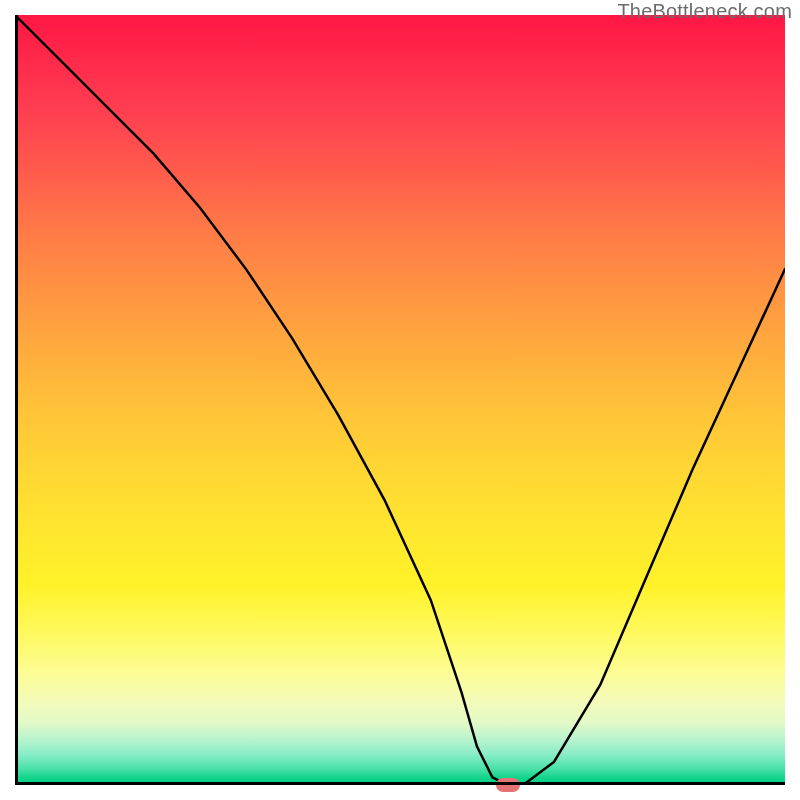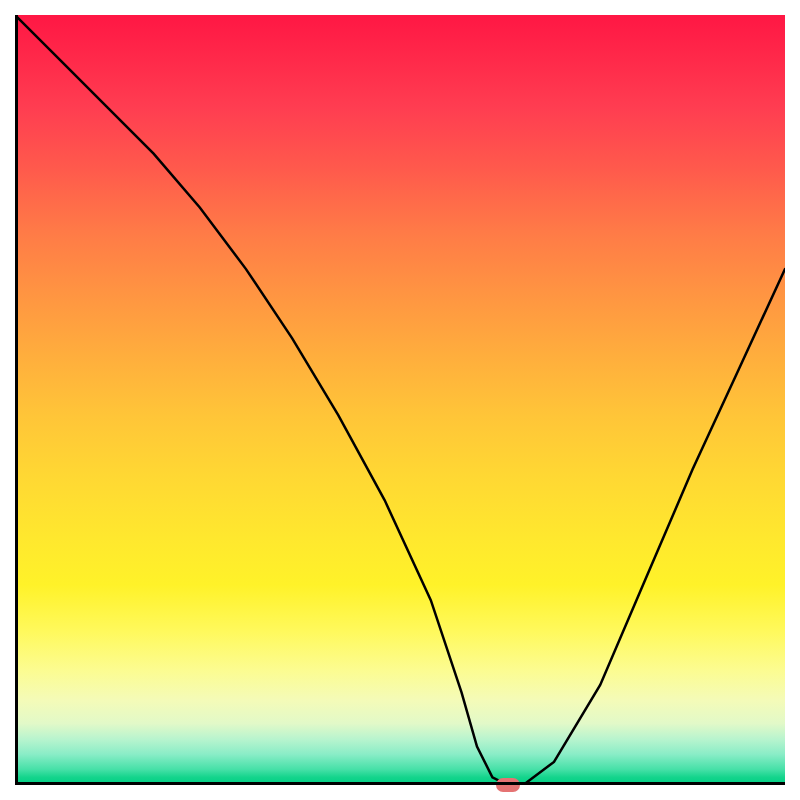--- a/index.html
+++ b/index.html
@@ -92,13 +92,14 @@
     </svg>
 
     <div class="marker" id="marker" style="left: 492.8px; top: 770px; background: rgb(229, 115, 115);"></div>
 
     <div class="axes">
       <div class="axis-line axis-left"></div>
       <div class="axis-line axis-bottom"></div>
     </div>
   </div>
 
+  <div class="watermark">TheBottleneck.com</div>
 </div>
 
 </body></html>

